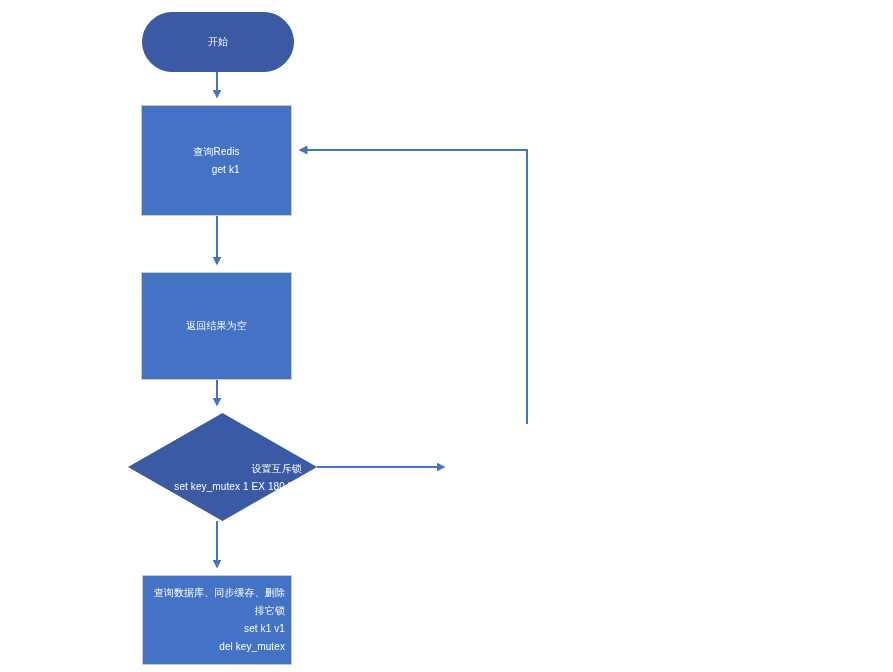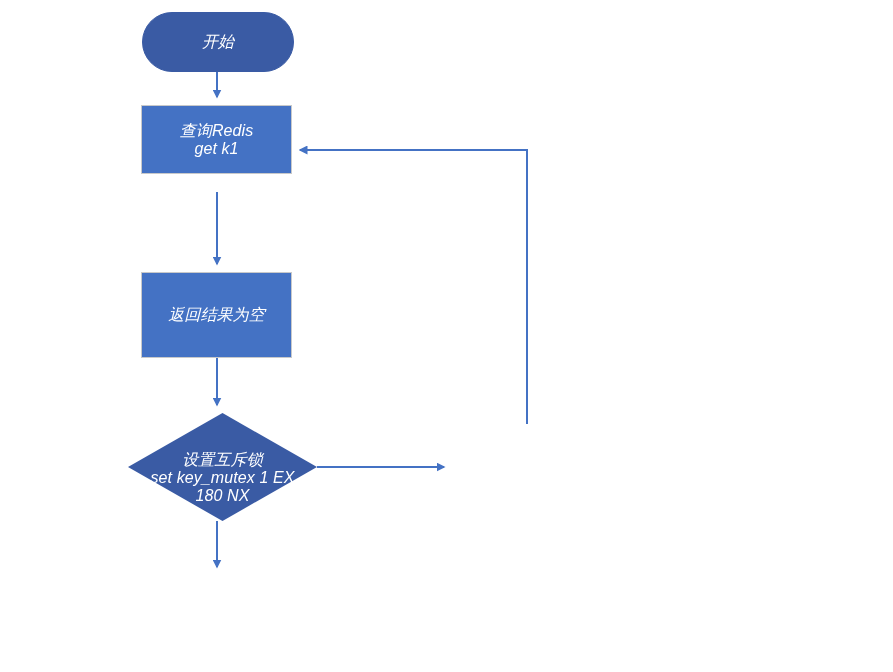--- a/index.html
+++ b/index.html
@@ -20,28 +20,27 @@
     top: 0;
     width: 893px;
     height: 672px;
   }
   .node {
     position: absolute;
     box-sizing: border-box;
     display: flex;
     align-items: center;
     justify-content: center;
-    text-align: center;
+    text-align: right;
     color: #ffffff;
-    font-size: 16px;
+    font-size: 10px;
     line-height: 18px;
     letter-spacing: 0.1px;
     white-space: pre-line;
     user-select: none;
-    font-style: italic;
   }
   .node-rect {
     background: #4472C4;
     border: 1px solid #c8c9ca;
   }
   .node-terminator {
     background: #3A5BA4;
     border: 1px solid #3A5BA4;
     border-radius: 30px;
   }
@@ -107,32 +106,37 @@
 
     <g>
       <path d="M527,424 L527,150 L300,150" fill="none" stroke="#4472C4" stroke-width="2" marker-end="url(#arrowhead)"></path>
     </g>
   </svg>
 
   <div class="node node-terminator" style="left:142px; top:12px; width:152px; height:60px;">
     <span>开始</span>
   </div>
 
-  <div class="node node-rect" style="left:141px; top:105px; width:151px; height:69px;">
+  <div class="node node-rect" style="left:141px; top:105px; width:151px; height:111px;">
     <span>查询Redis
 get k1</span>
   </div>
 
-  <div class="node node-rect" style="left:141px; top:272px; width:151px; height:86px;">
+  <div class="node node-rect" style="left:141px; top:272px; width:151px; height:108px;">
     <span>返回结果为空</span>
   </div>
 
   <div class="node node-diamond" style="left:128px; top:413px; width:189px; height:108px;">
     <svg class="diamond-shape" viewBox="0 0 189 108" preserveAspectRatio="none">
       <polygon points="94.5,0 189,54 94.5,108 0,54" fill="#3A5BA4"></polygon>
     </svg>
     <span class="diamond-label">设置互斥锁
 set key_mutex 1 EX 180 NX</span>
   </div>
 
 
+  <div class="node node-rect" style="left:142px; top:575px; width:150px; height:90px; padding:0 6px;">
+    <span>查询数据库、同步缓存、删除排它锁
+set k1 v1
+del key_mutex</span>
+  </div>
 
 </div>
 
 </body></html>

